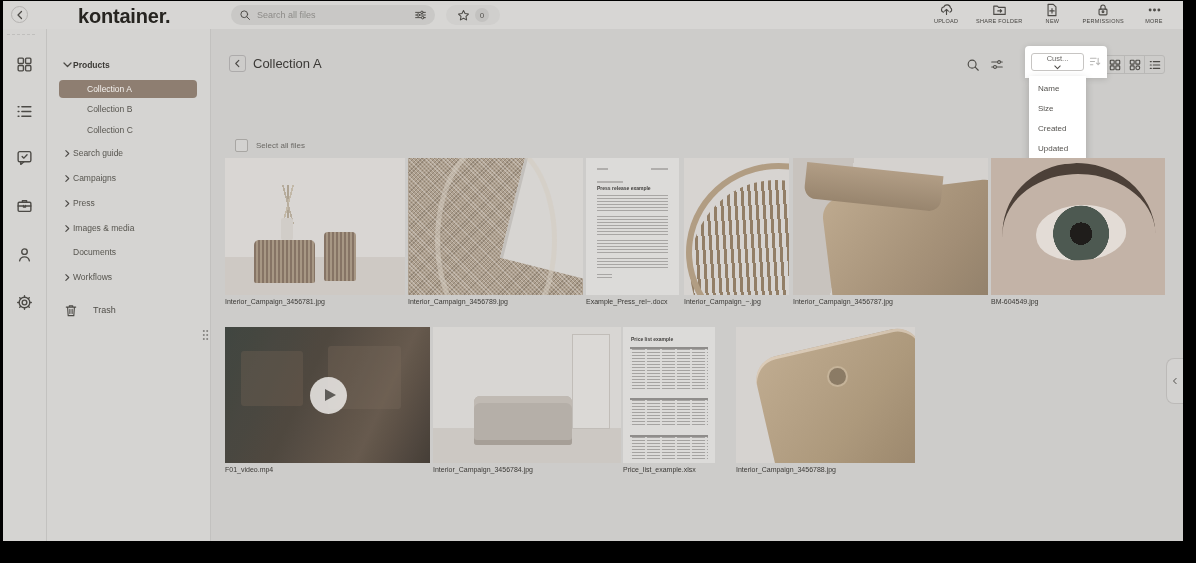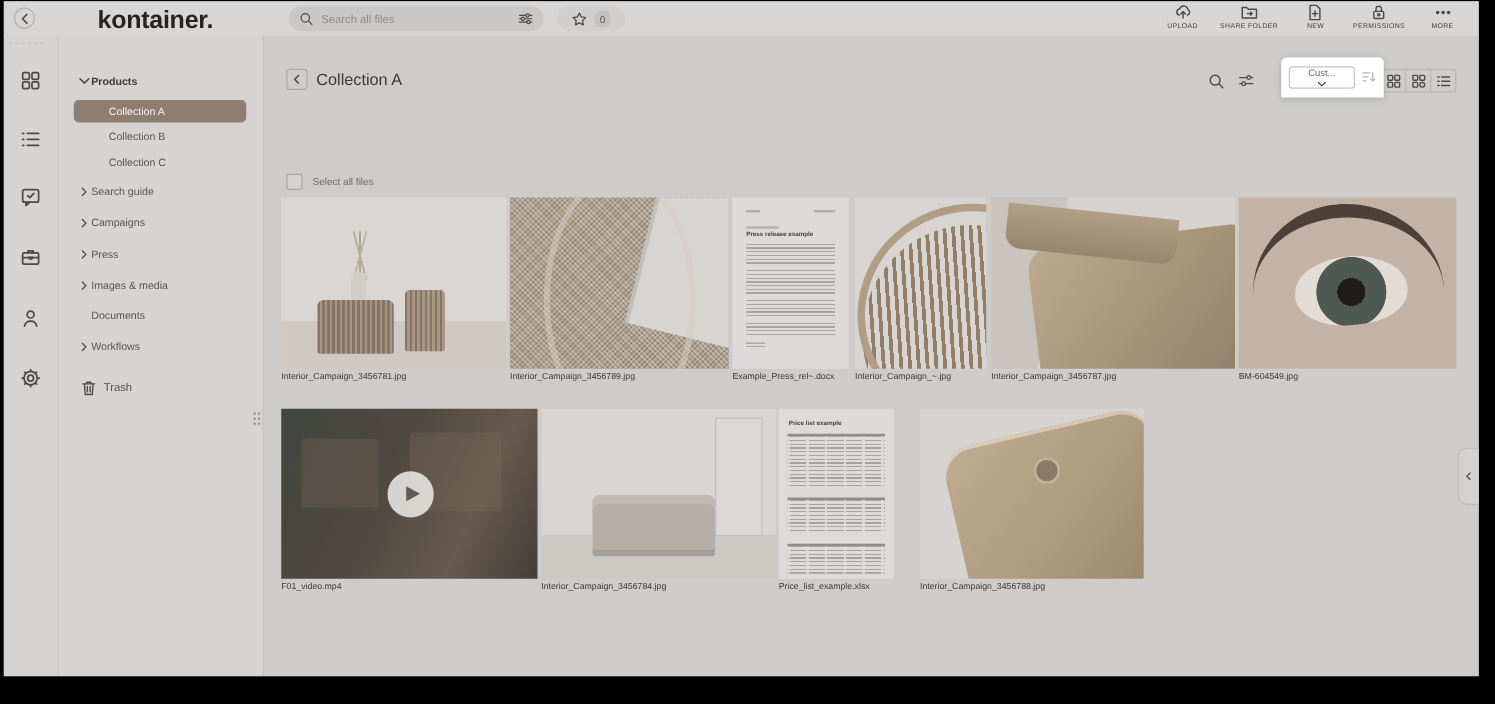--- a/index.html
+++ b/index.html
@@ -31,21 +31,21 @@
 
   
   .sidebar{position:absolute;left:44px;top:28px;bottom:0;width:164px;background:#d5d4d2;border-right:1px solid #c2c1bf;box-sizing:border-box;}
   .srow{position:absolute;left:0;right:0;height:16px;display:flex;align-items:center;font-size:8.5px;color:#57554f;}
   .srow .chev{width:12px;display:flex;justify-content:center;margin-left:14px;}
   .srow .nochev{margin-left:26px;}
   .srow.parent{font-weight:700;color:#3c3a36;}
   .pill{position:absolute;left:12px;right:13px;top:51px;height:18px;background:#8e7e71;border-radius:4px;
     display:flex;align-items:center;color:#f4f2ef;font-size:8.5px;padding-left:28px;box-sizing:border-box;}
   .child{padding-left:40px;}
-  .trashrow{position:absolute;left:18px;top:273px;height:16px;display:flex;align-items:center;gap:6px;font-size:9px;color:#504e49;}
+  .trashrow{position:absolute;left:18px;top:273px;height:16px;display:flex;align-items:center;gap:16px;font-size:9px;color:#504e49;}
   .handle{position:absolute;right:1px;top:300px;width:7px;height:12px;
     background:radial-gradient(circle,#8b8986 0.8px,transparent 1px);background-size:3.5px 4px;}
 
   
   .main{position:absolute;left:208px;top:28px;right:0;bottom:0;background:#cdccca;}
   .backsq{position:absolute;left:18px;top:26px;width:17px;height:17px;border:1px solid #adabab;border-radius:3px;
     display:flex;align-items:center;justify-content:center;box-sizing:border-box;}
   .ptitle{position:absolute;left:42px;top:27px;font-size:13px;color:#3b3936;}
   .toolbar{position:absolute;right:18px;top:26px;display:flex;align-items:center;gap:6px;}
   .tbtn{width:18px;height:18px;display:flex;align-items:center;justify-content:center;}
@@ -60,21 +60,21 @@
   .sortselect{position:absolute;left:6px;top:7px;width:53px;height:18px;border:1px solid #c7c5c3;border-radius:3px;
     display:flex;align-items:center;justify-content:space-between;padding:0 5px;box-sizing:border-box;
     font-size:7.5px;color:#6a6865;background:#fff;flex-direction:column;}
   .faded-sort{position:absolute;right:6px;top:9px;opacity:.4;}
   .popup-menu{position:absolute;left:818px;top:47px;width:57px;height:104px;background:#fff;border-radius:0 0 4px 4px;
     box-shadow:0 3px 9px rgba(0,0,0,.2);padding:2px 0;box-sizing:border-box;}
   .mitem{height:20px;display:flex;align-items:center;padding-left:9px;font-size:8px;color:#55534f;}
   .mitem.disabled{color:#b1afac;}
 
   
-  .selectall{position:absolute;left:18px;top:110px;display:flex;align-items:center;gap:8px;}
+  .selectall{position:absolute;left:24px;top:110px;display:flex;align-items:center;gap:8px;}
   .checkbox{width:13px;height:13px;border:1px solid #a8a6a3;border-radius:2px;background:#d3d2d0;box-sizing:border-box;}
   .selectall .lbl{font-size:8px;color:#6b6965;}
 
   
   .tile{position:absolute;margin:0;}
   .art{position:absolute;inset:0;overflow:hidden;filter:saturate(.8);}
   .fname{position:absolute;top:calc(100% + 3px);left:0;font-size:7px;color:#3b3936;white-space:nowrap;}
 
   .a1{background:linear-gradient(#dad6d2 0 72%,#cfc9c2 72%);}
   .a1::before{content:"";position:absolute;left:16%;bottom:9%;width:34%;height:31%;border-radius:5px 5px 2px 2px;
@@ -409,20 +409,27 @@
               <path d="M1 1l3.5 3.5L8 1"></path>
             </svg>
       </div>
       <div class="faded-sort">
         <svg width="13" height="13" viewBox="0 0 16 16" class="ic">
               <path d="M3 4h7M3 8h5M3 12h3"></path>
               <path d="M12.5 4v8m0 0l-2-2m2 2l2-2"></path>
             </svg>
       </div>
     </div>
+    <div class="popup-menu">
+      <div class="mitem">Name</div>
+      <div class="mitem">Size</div>
+      <div class="mitem">Created</div>
+      <div class="mitem">Updated</div>
+      <div class="mitem disabled">Custom</div>
+    </div>
 
     <div class="selectall">
       <div class="checkbox"></div>
       <span class="lbl">Select all files</span>
     </div>
 
     <figure class="tile" style="left:14px;top:129px;width:180px;height:137px">
       <div class="art a1">
             <div class="plant"></div>
             <div class="vase"></div>

